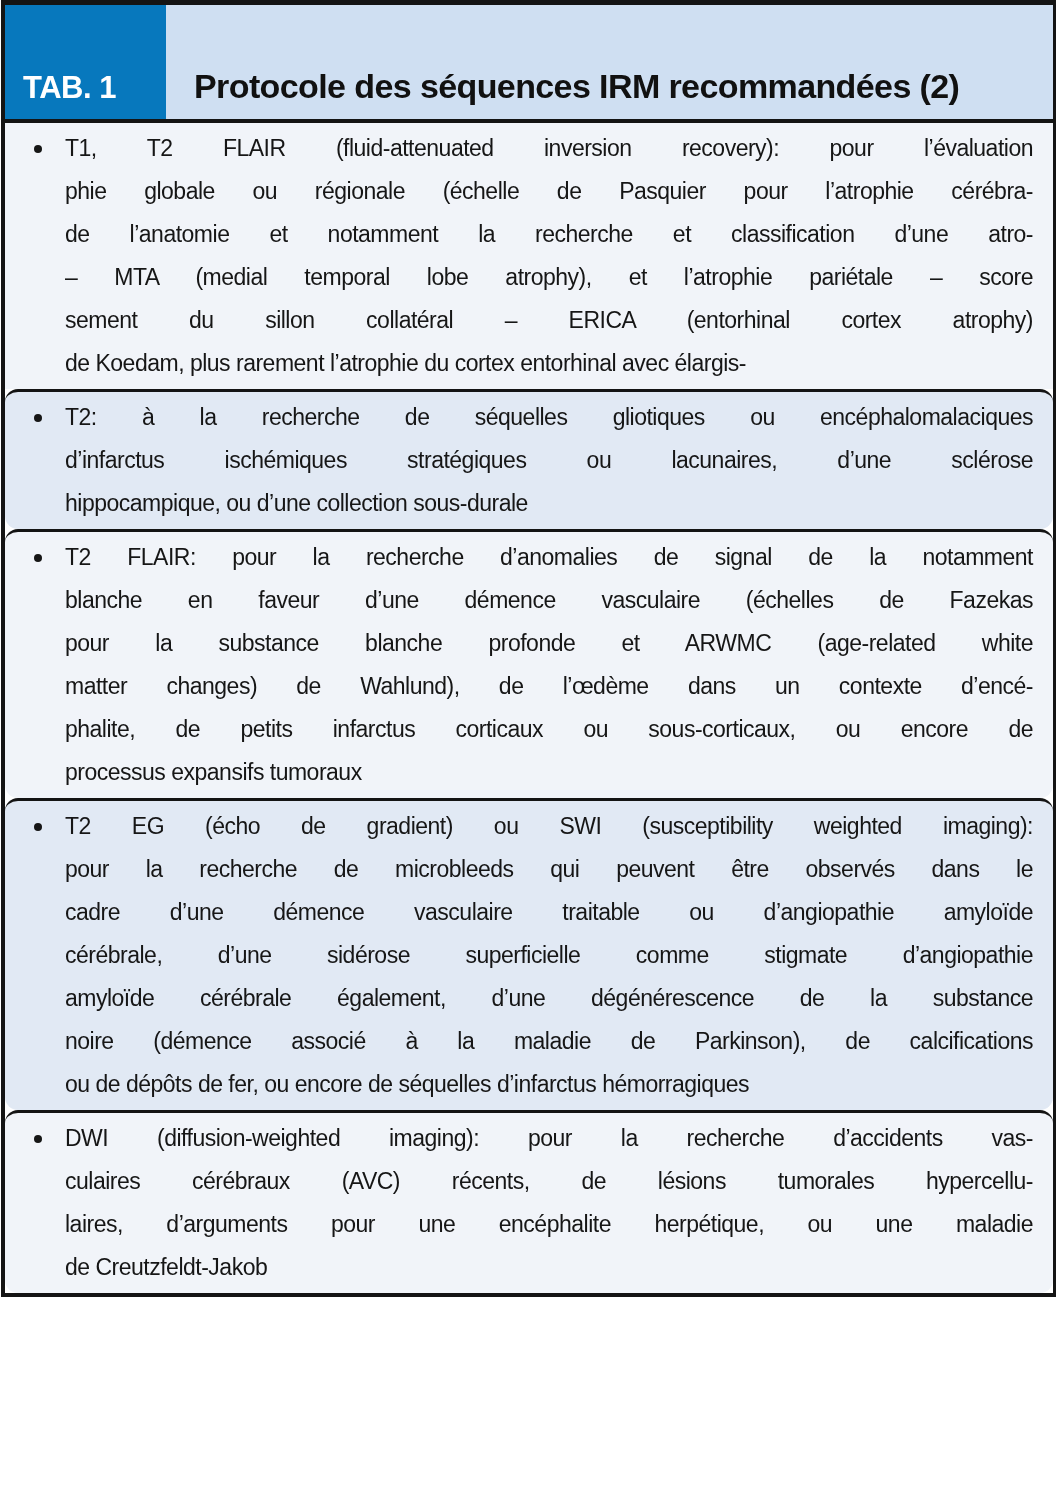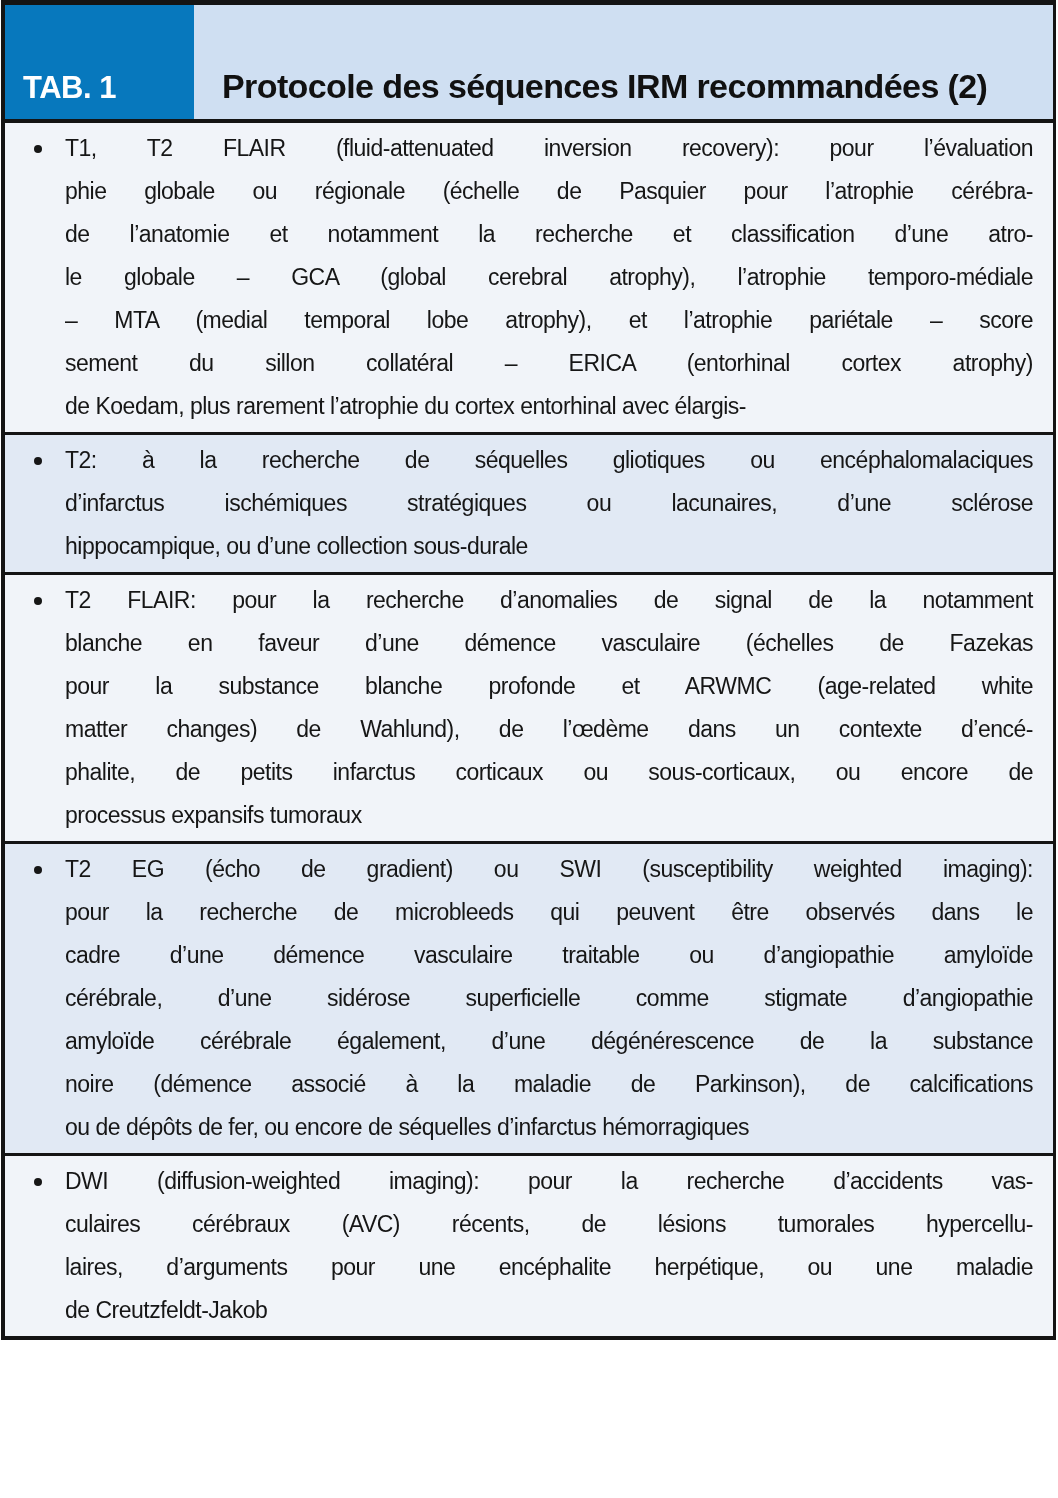--- a/index.html
+++ b/index.html
@@ -25,21 +25,21 @@
   }
   .header {
     display: flex;
     align-items: flex-end;
     height: 118px;
     background: #cfdff2;
     border-bottom: 4px solid #141414;
     box-sizing: border-box;
   }
   .tab-box {
-    width: 189px;
+    width: 161px;
     align-self: stretch;
     background: #0778bd;
     display: flex;
     align-items: flex-end;
     padding: 0 0 16px 18px;
     box-sizing: border-box;
   }
   .tab-box span {
     color: #ffffff;
     font-weight: bold;
@@ -56,21 +56,21 @@
     line-height: 1;
     color: #111111;
     margin-top: 40px;
   }
   .row {
     position: relative;
     padding: 4px 20px 4px 60px;
   }
   .row.light { background: #f1f4f9; }
   .row.dark  { background: #e1e9f4; }
-  .row + .row { border-top: 3px solid #141414; }
+  .row + .row { border-top: 3px solid #141414; border-radius: 13px; }
   .bullet {
     position: absolute;
     left: 29px;
     top: 22px;
     width: 8px;
     height: 8px;
     border-radius: 50%;
     background: #161616;
   }
   .lines .line {
@@ -98,21 +98,20 @@
     </div>
 
     <div class="body">
 
       <div class="row light">
         <span class="bullet"></span>
         <div class="lines">
             <div class="line">T1, T2 FLAIR (fluid-attenuated inversion recovery): pour l’évaluation</div>
             <div class="line">phie globale ou régionale (échelle de Pasquier pour l’atrophie cérébra-</div>
             <div class="line">de l’anatomie et notamment la recherche et classification d’une atro-</div>
-            <div class="line">le globale – GCA (global cerebral atrophy), l’atrophie temporo-médiale</div>
             <div class="line">– MTA (medial temporal lobe atrophy), et l’atrophie pariétale – score</div>
             <div class="line">sement du sillon collatéral – ERICA (entorhinal cortex atrophy)</div>
             <div class="line">de Koedam, plus rarement l’atrophie du cortex entorhinal avec élargis-</div>
           </div>
       </div>
 
       <div class="row dark">
         <span class="bullet"></span>
         <div class="lines">
             <div class="line">T2: à la recherche de séquelles gliotiques ou encéphalomalaciques</div>

